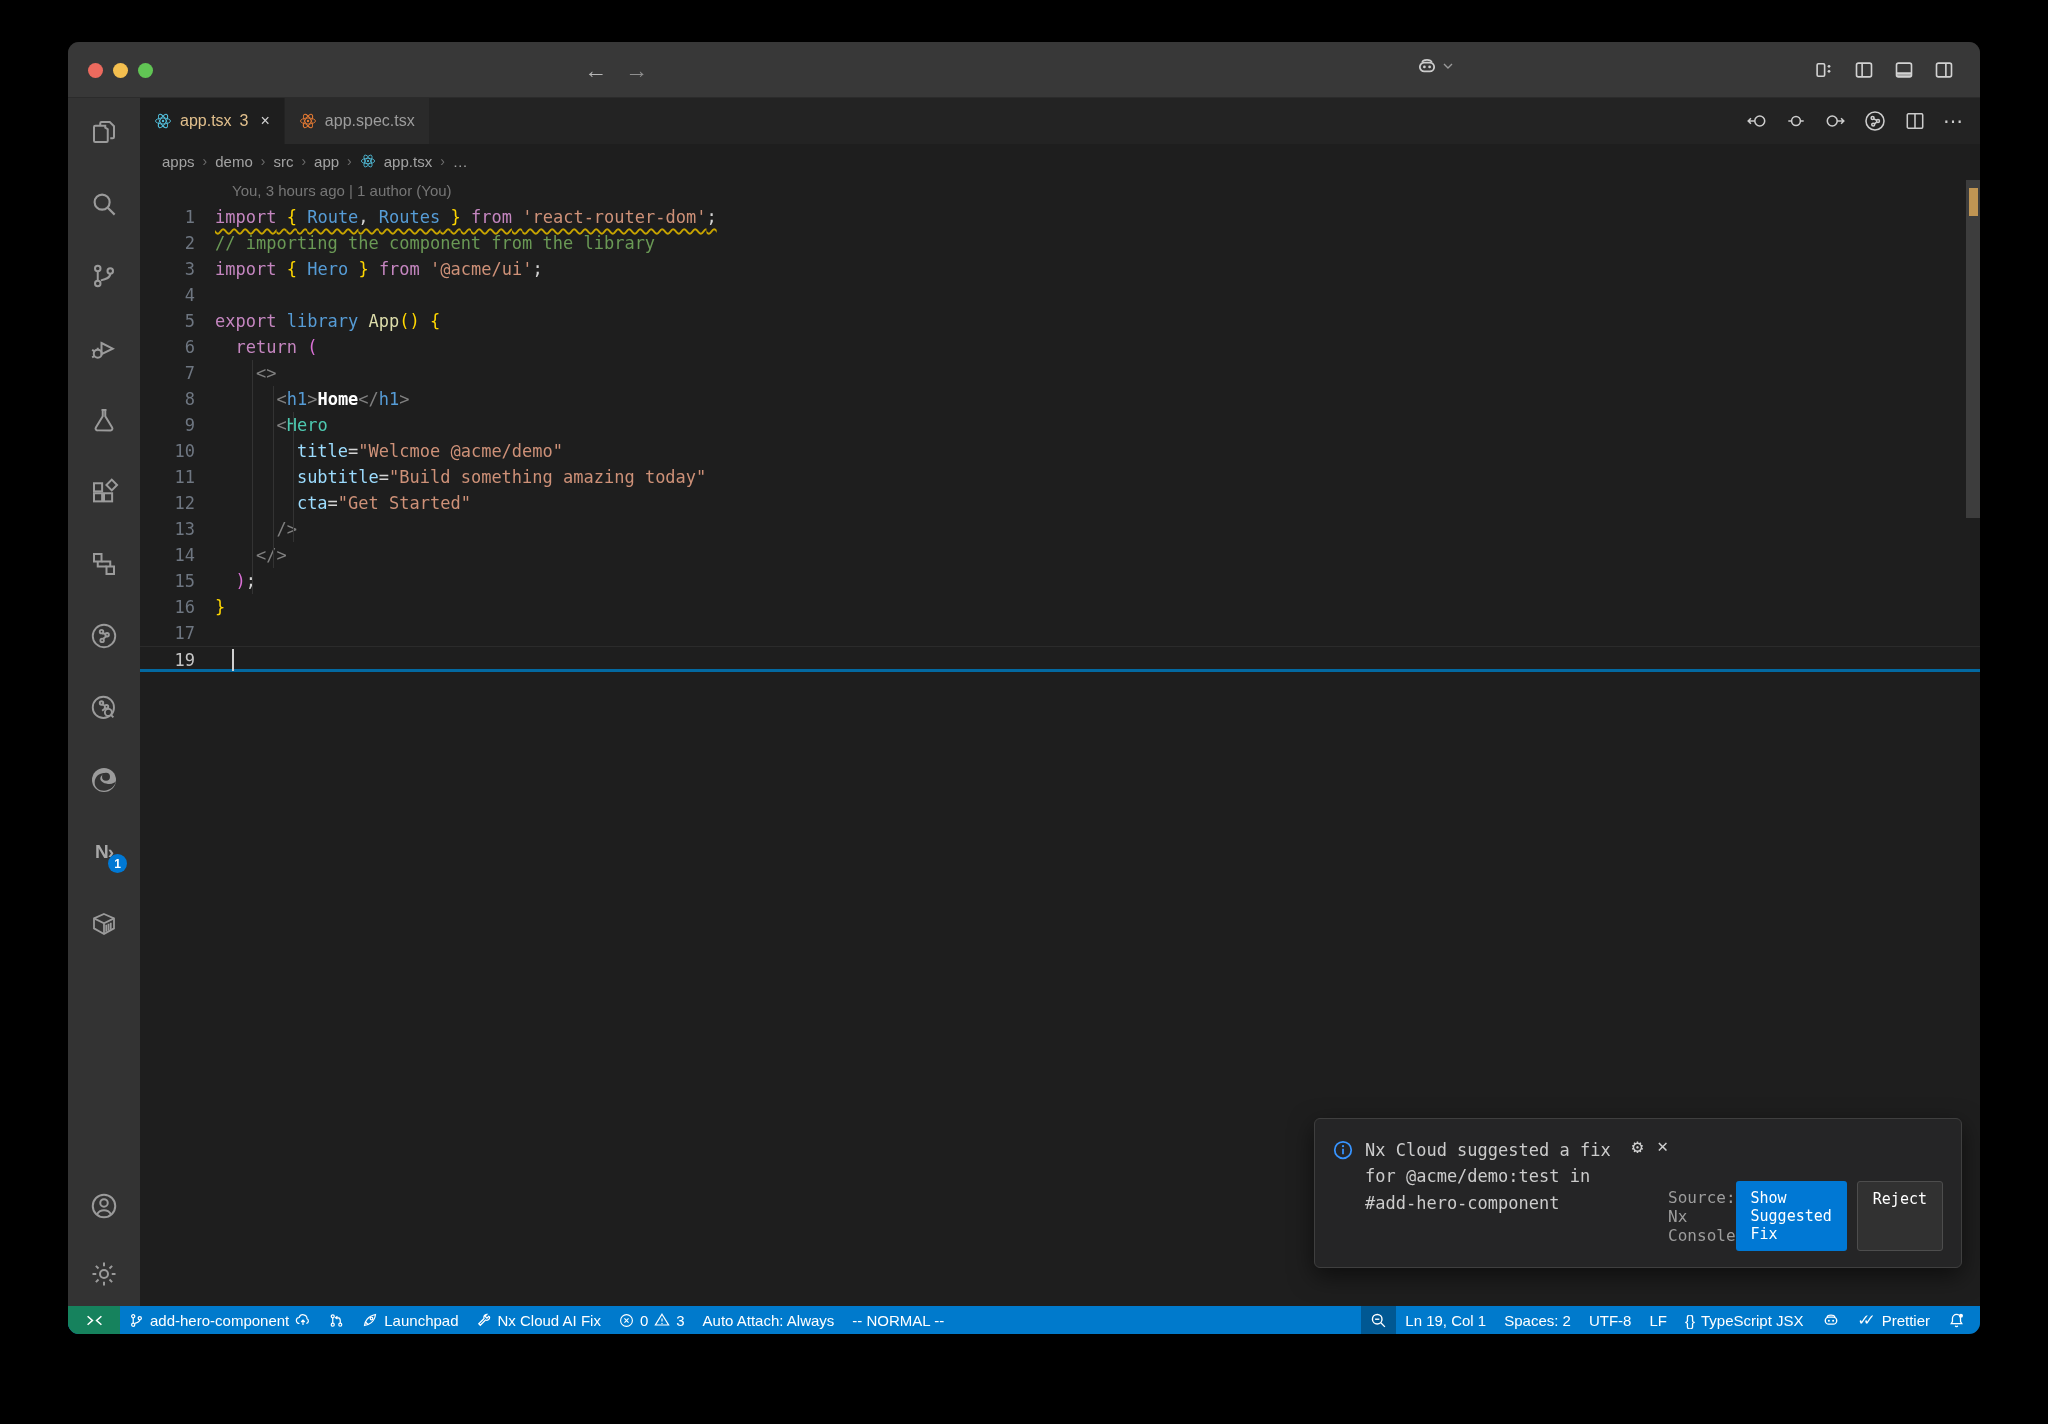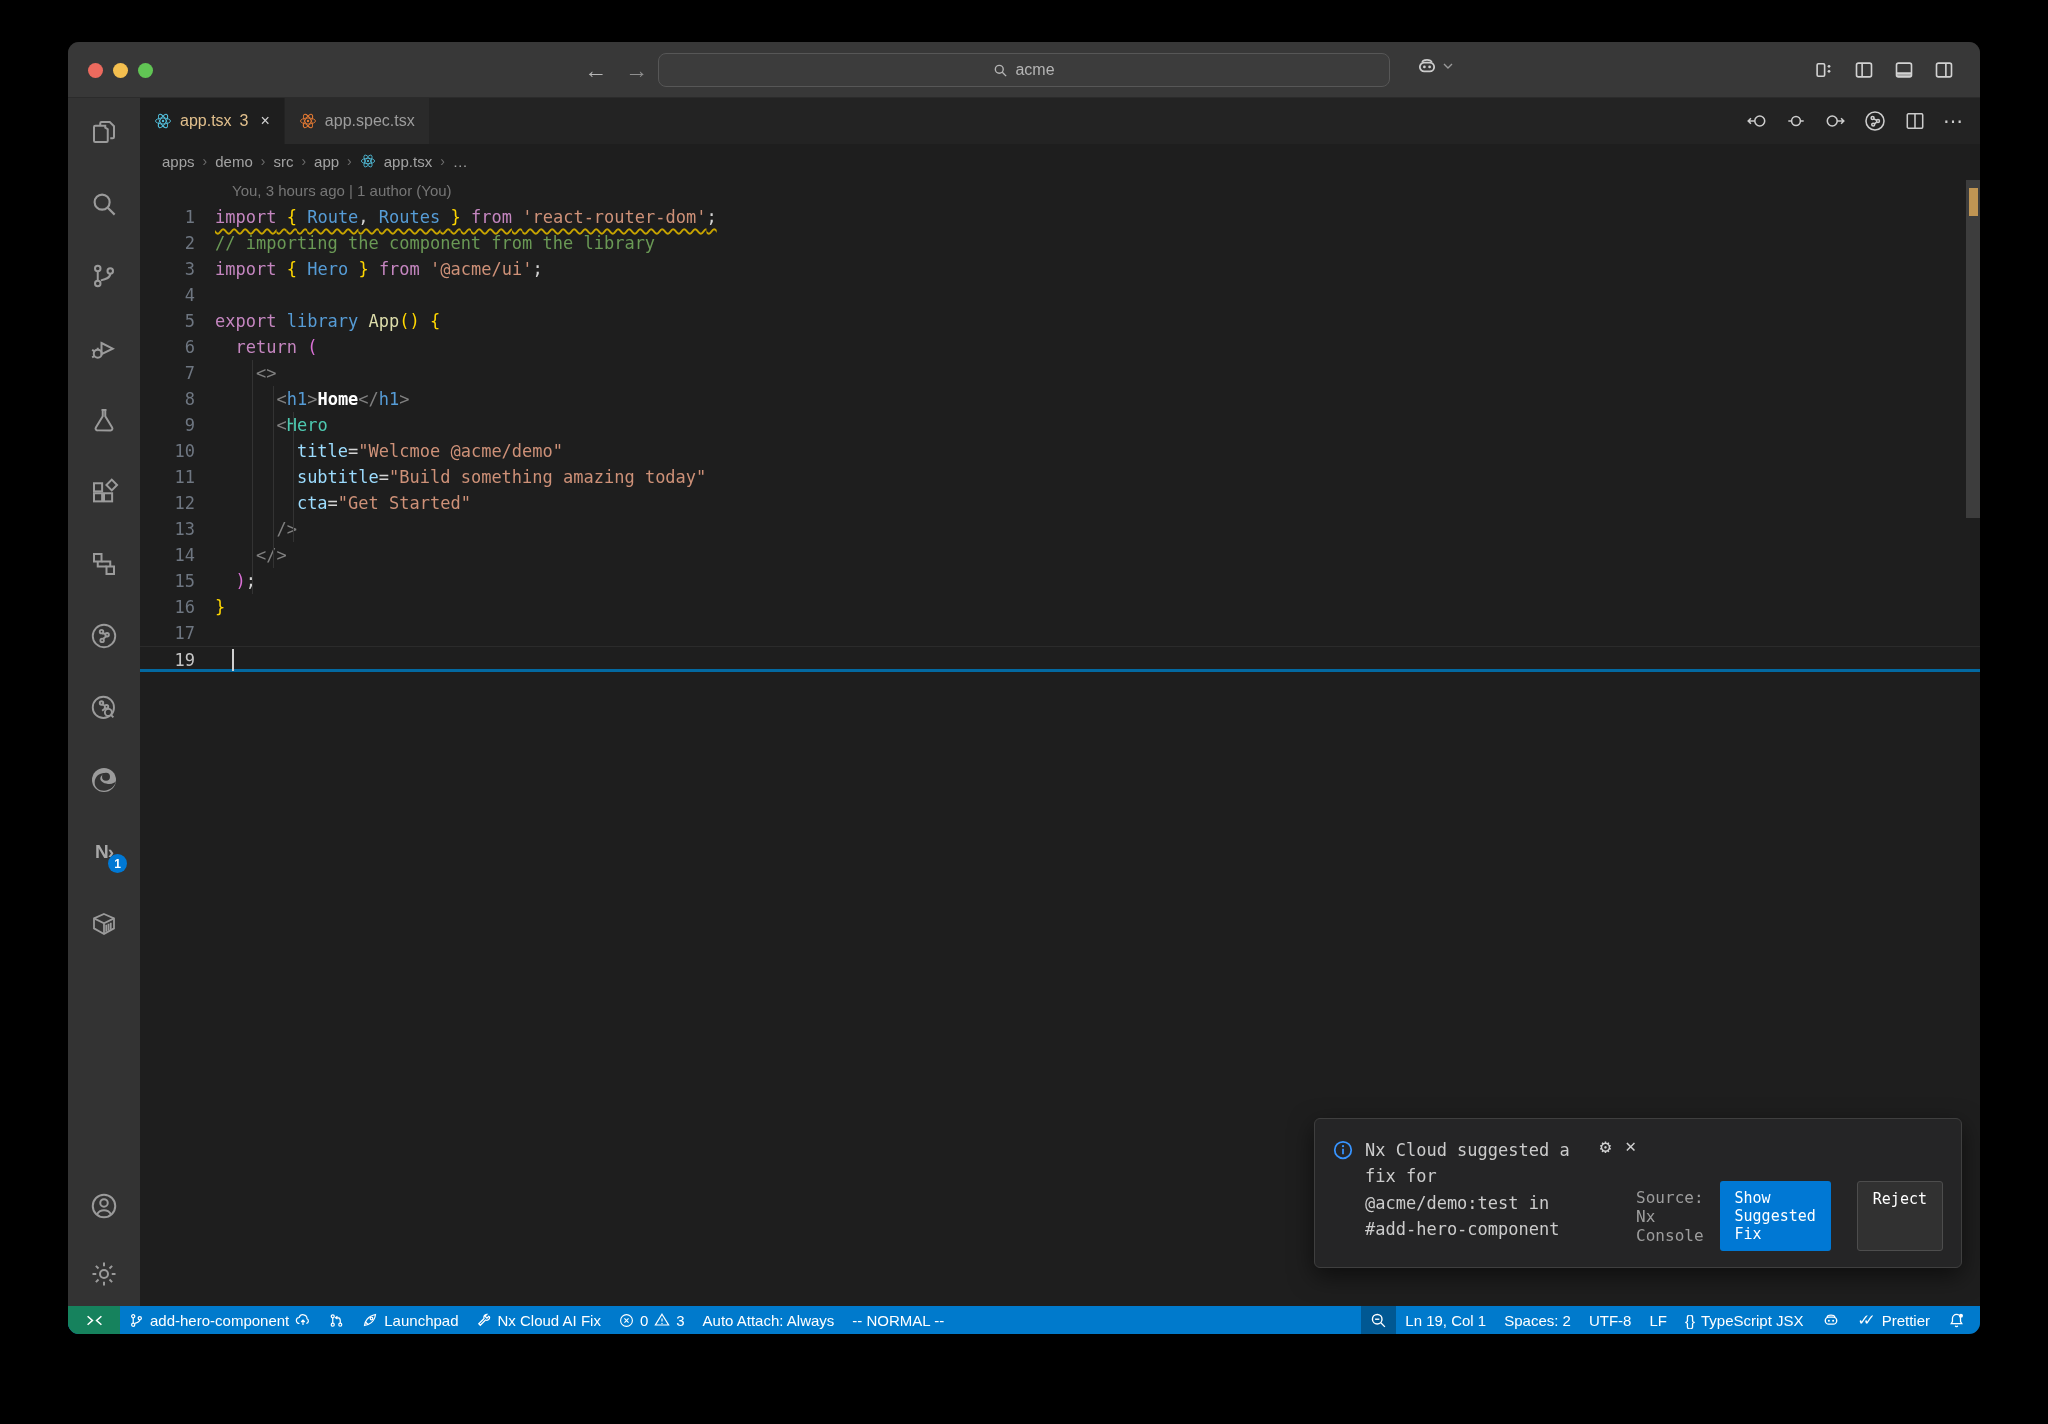--- a/index.html
+++ b/index.html
@@ -87,21 +87,21 @@
   .notification { position:absolute; right:18px; bottom:38px; width:648px; height:150px;
                   background:#252526; border:1px solid #3f3f3f; border-radius:6px;
                   box-shadow:0 8px 24px rgba(0,0,0,.55); padding:18px 18px 16px 18px;
                   display:flex; flex-direction:row; z-index:5; }
   .notif-top { display:flex; gap:12px; }
   .notif-msg { flex:1; color:#cccccc; font-size:17px; line-height:1.55; padding-right:6px; }
   .notif-icons { display:flex; gap:14px; color:#cfcfcf; align-items:flex-start; }
   .notif-bottom { margin-top:auto; display:flex; align-items:center; }
   .notif-source { color:#9d9d9d; font-size:16px; }
   .notif-buttons { margin-left:auto; display:flex; gap:10px; }
-  .btn { font-size:15px; padding:8px 15px; border-radius:3px; cursor:default;margin-left:16px; }
+  .btn { font-size:15px; padding:8px 15px; border-radius:3px; cursor:default; }
   .btn-primary { background:#0078D4; color:#fff; }
   .btn-secondary { background:#313131; color:#fff; border:1px solid #4d4d4d; }
   .gear-glyph { font-size:19px; line-height:1; }
   .close-glyph { font-size:18px; line-height:1; }
 
   
   .statusbar { height:28px; flex:0 0 28px; background:#007ACC; display:flex; align-items:stretch;
                color:#fff; font-size:15px; }
   .sb-item { display:flex; align-items:center; gap:6px; padding:0 9px; white-space:nowrap; }
   .sb-remote { width:52px; background:#16825D; justify-content:center; padding:0; }
@@ -117,29 +117,20 @@
 
   <div class="titlebar">
     <div class="traffic">
       <span class="t-close"></span>
       <span class="t-min"></span>
       <span class="t-zoom"></span>
     </div>
     <div class="nav-arrows">
       <span>←</span>
       <span class="fwd">→</span>
-    </div>
-    <div class="command-center">
-      <span>
-        <svg width="15" height="15" viewBox="0 0 16 16" fill="none" stroke="#b4b4b4" stroke-width="1.5">
-          <circle cx="6.7" cy="6.7" r="4.2"></circle>
-            <line x1="9.9" y1="9.9" x2="14" y2="14"></line>
-          </svg>
-      </span>
-      <span>acme</span>
     </div>
     <div class="copilot-tb">
       <span>
         <svg width="22" height="22" viewBox="0 0 16 16" fill="none" stroke="#cccccc" stroke-width="1.3">
           <path d="M4.6 5.5c0-2.6 6.8-2.6 6.8 0"></path>
           <rect x="2.8" y="5.5" width="10.4" height="6.4" rx="3.2"></rect>
           <circle cx="6.1" cy="8.7" r="1" fill="#cccccc" stroke="none"></circle>
           <circle cx="9.9" cy="8.7" r="1" fill="#cccccc" stroke="none"></circle>
           </svg>
       </span>

